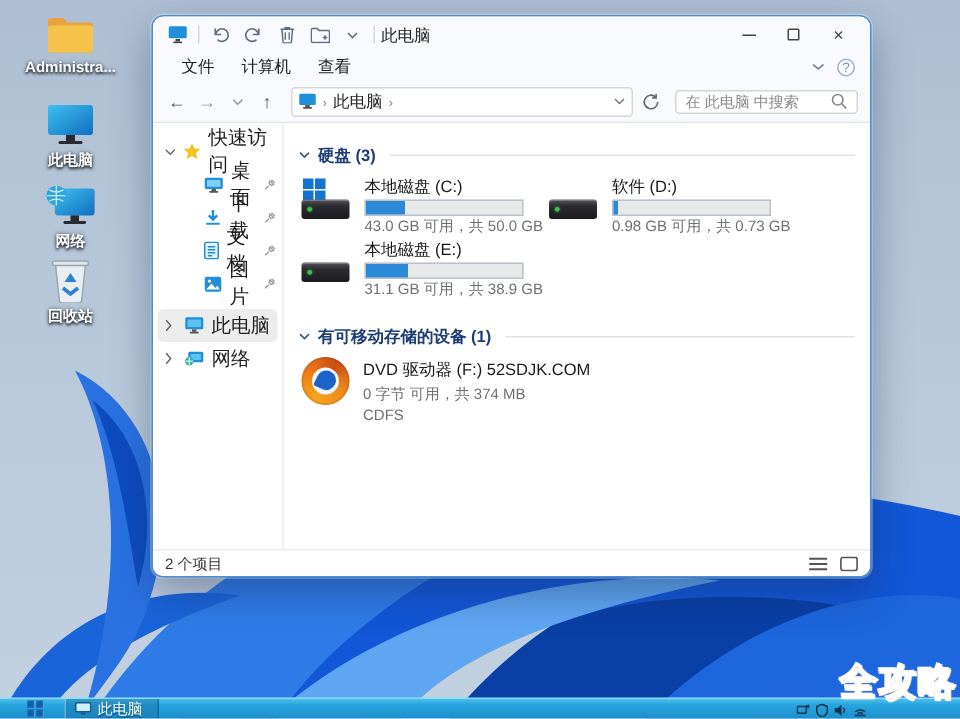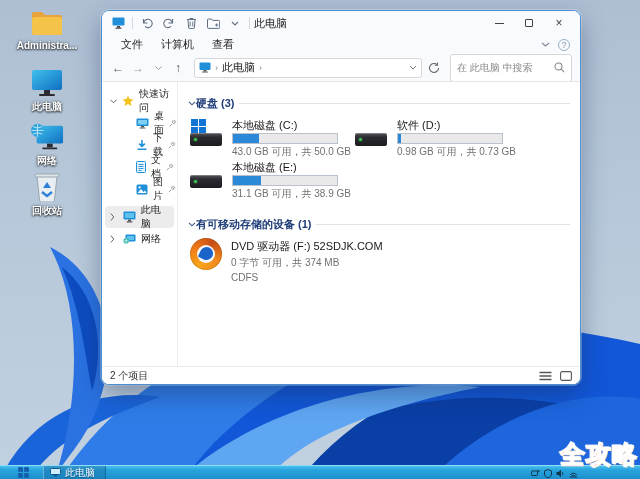--- a/index.html
+++ b/index.html
@@ -44,39 +44,39 @@
 
   .navbar { height:27px; display:flex; align-items:center; padding:0 8px; gap:4px; }
   .nav-btn { color:#555; font-size:12px; width:16px; text-align:center; }
   .nav-btn.dim { color:#9a9a9a; }
   .addr { flex:0 0 228px; height:20px; background:#fff; border:1px solid #d6d6d6; border-radius:3px;
           display:flex; align-items:center; padding:0 4px; gap:4px; margin-left:4px; }
   .crumb { font-size:11px; color:#222; }
   .crumb-sep { color:#888; font-size:9px; }
   .addr .addr-right { margin-left:auto; color:#777; }
   .refresh { color:#666; margin:0 2px; }
-  .searchbox { flex:1; height:28px; background:#fff; border:1px solid #d6d6d6; border-radius:3px;
+  .searchbox { flex:1; height:16px; background:#fff; border:1px solid #d6d6d6; border-radius:3px;
                display:flex; align-items:center; padding:0 6px; margin-left:4px; }
   .searchbox .ph { font-size:10px; color:#8a8a8a; flex:1; }
   .chrome-divider { height:1px; background:#e4e6ea; }
 
   .body-row { flex:1; display:flex; min-height:0; background:#fff; }
 
   
-  .sidebar { width:76px; border-right:1px solid #ecedef; padding-top:8px; font-size:10px; color:#1e1e1e; }
+  .sidebar { width:87px; border-right:1px solid #ecedef; padding-top:8px; font-size:13px; color:#1e1e1e; }
   .side-row { height:22px; display:flex; align-items:center; gap:5px; padding:0 4px 0 8px; position:relative; }
   .side-row .chev { width:8px; color:#666; display:flex; }
   .side-row.child { padding-left:34px; }
   .side-row .pin { margin-left:auto; color:#9a9a9a; display:flex; }
   .side-row.selected { background:#ececec; border-radius:4px; margin:0 3px; padding-left:5px; }
   .side-gap { height:6px; }
 
   
   .main { flex:1; padding:10px 10px 0 10px; position:relative; }
-  .sec-head { display:flex; align-items:center; margin:4px 0 6px 0; }
+  .sec-head { display:flex; align-items:center; gap:5px; margin:4px 0 6px 0; }
   .sec-head .chev { color:#3b5a82; display:flex; }
   .sec-title { font-size:11px; font-weight:bold; color:#1e3c78; white-space:nowrap; }
   .sec-rule { flex:1; height:1px; background:#e2e2e2; margin-left:4px; }
 
   .drive-grid { display:grid; grid-template-columns:163px 163px; grid-auto-rows:40px; column-gap:2px; row-gap:2px; margin-left:2px; }
   .tile { display:flex; gap:8px; align-items:flex-start; padding-top:2px; }
   .hdd { position:relative; width:34px; height:30px; flex:0 0 34px; }
   .hdd .disk { position:absolute; left:0; bottom:3px; width:32px; height:13px; border-radius:2px;
                background:linear-gradient(180deg,#55555c 0%,#2a2a30 35%,#1b1b20 100%); box-shadow:inset 0 1px 0 rgba(255,255,255,.25); }
   .hdd .led { position:absolute; left:4px; bottom:8px; width:3px; height:3px; border-radius:50%; background:#3ec34f; box-shadow:0 0 2px #3ec34f; }

